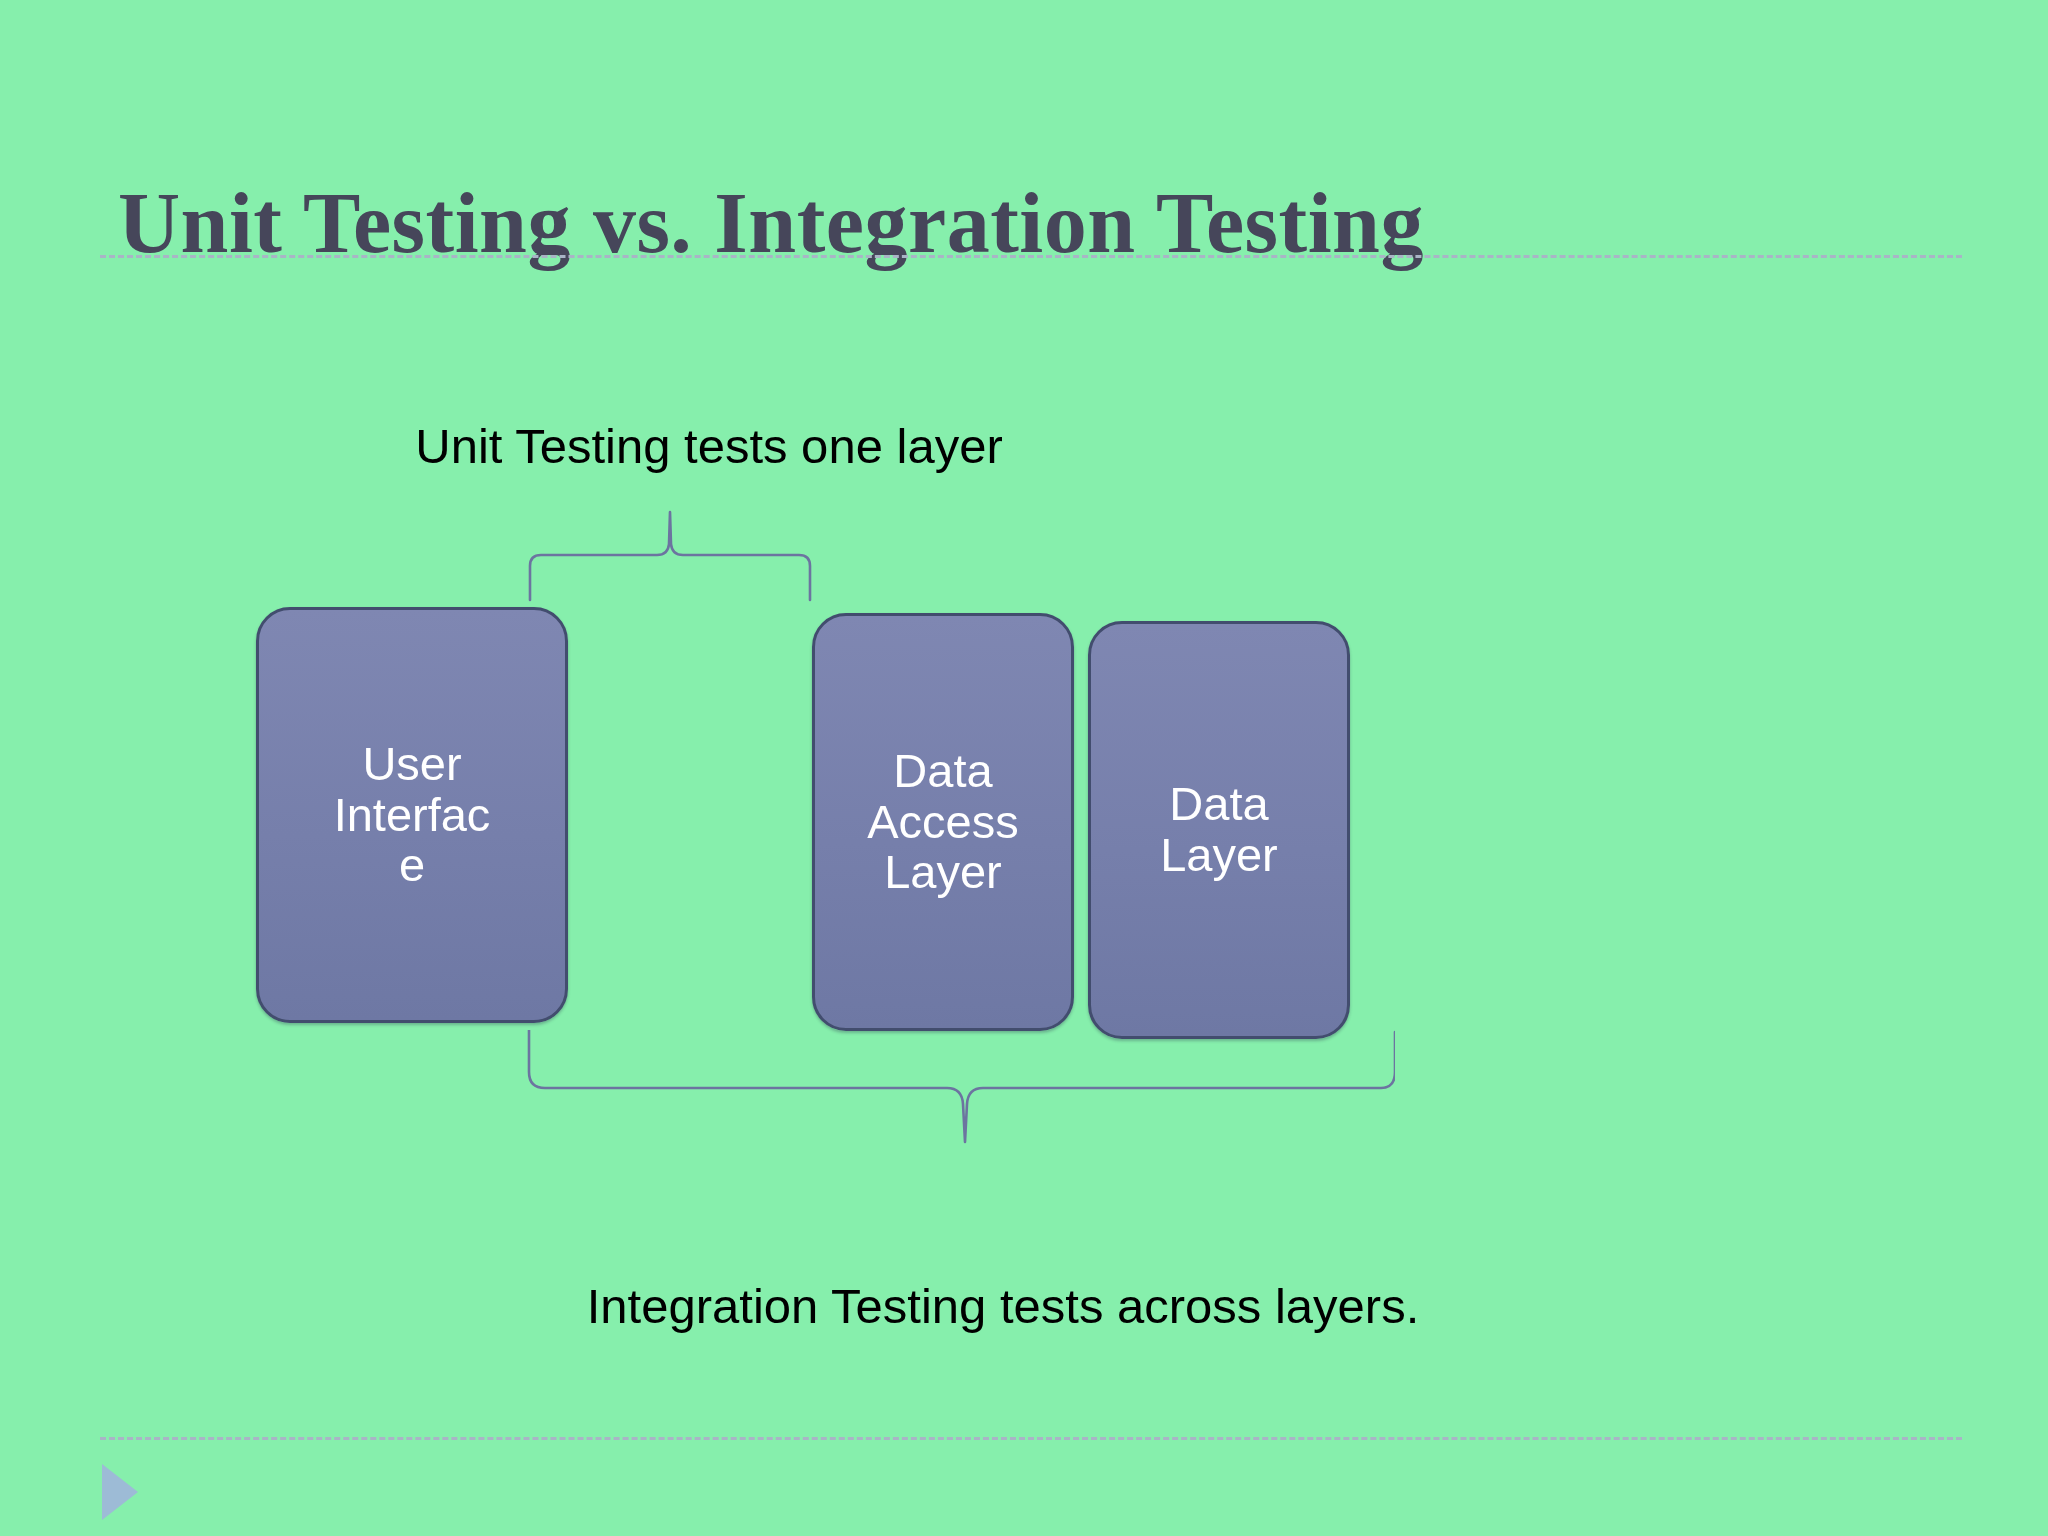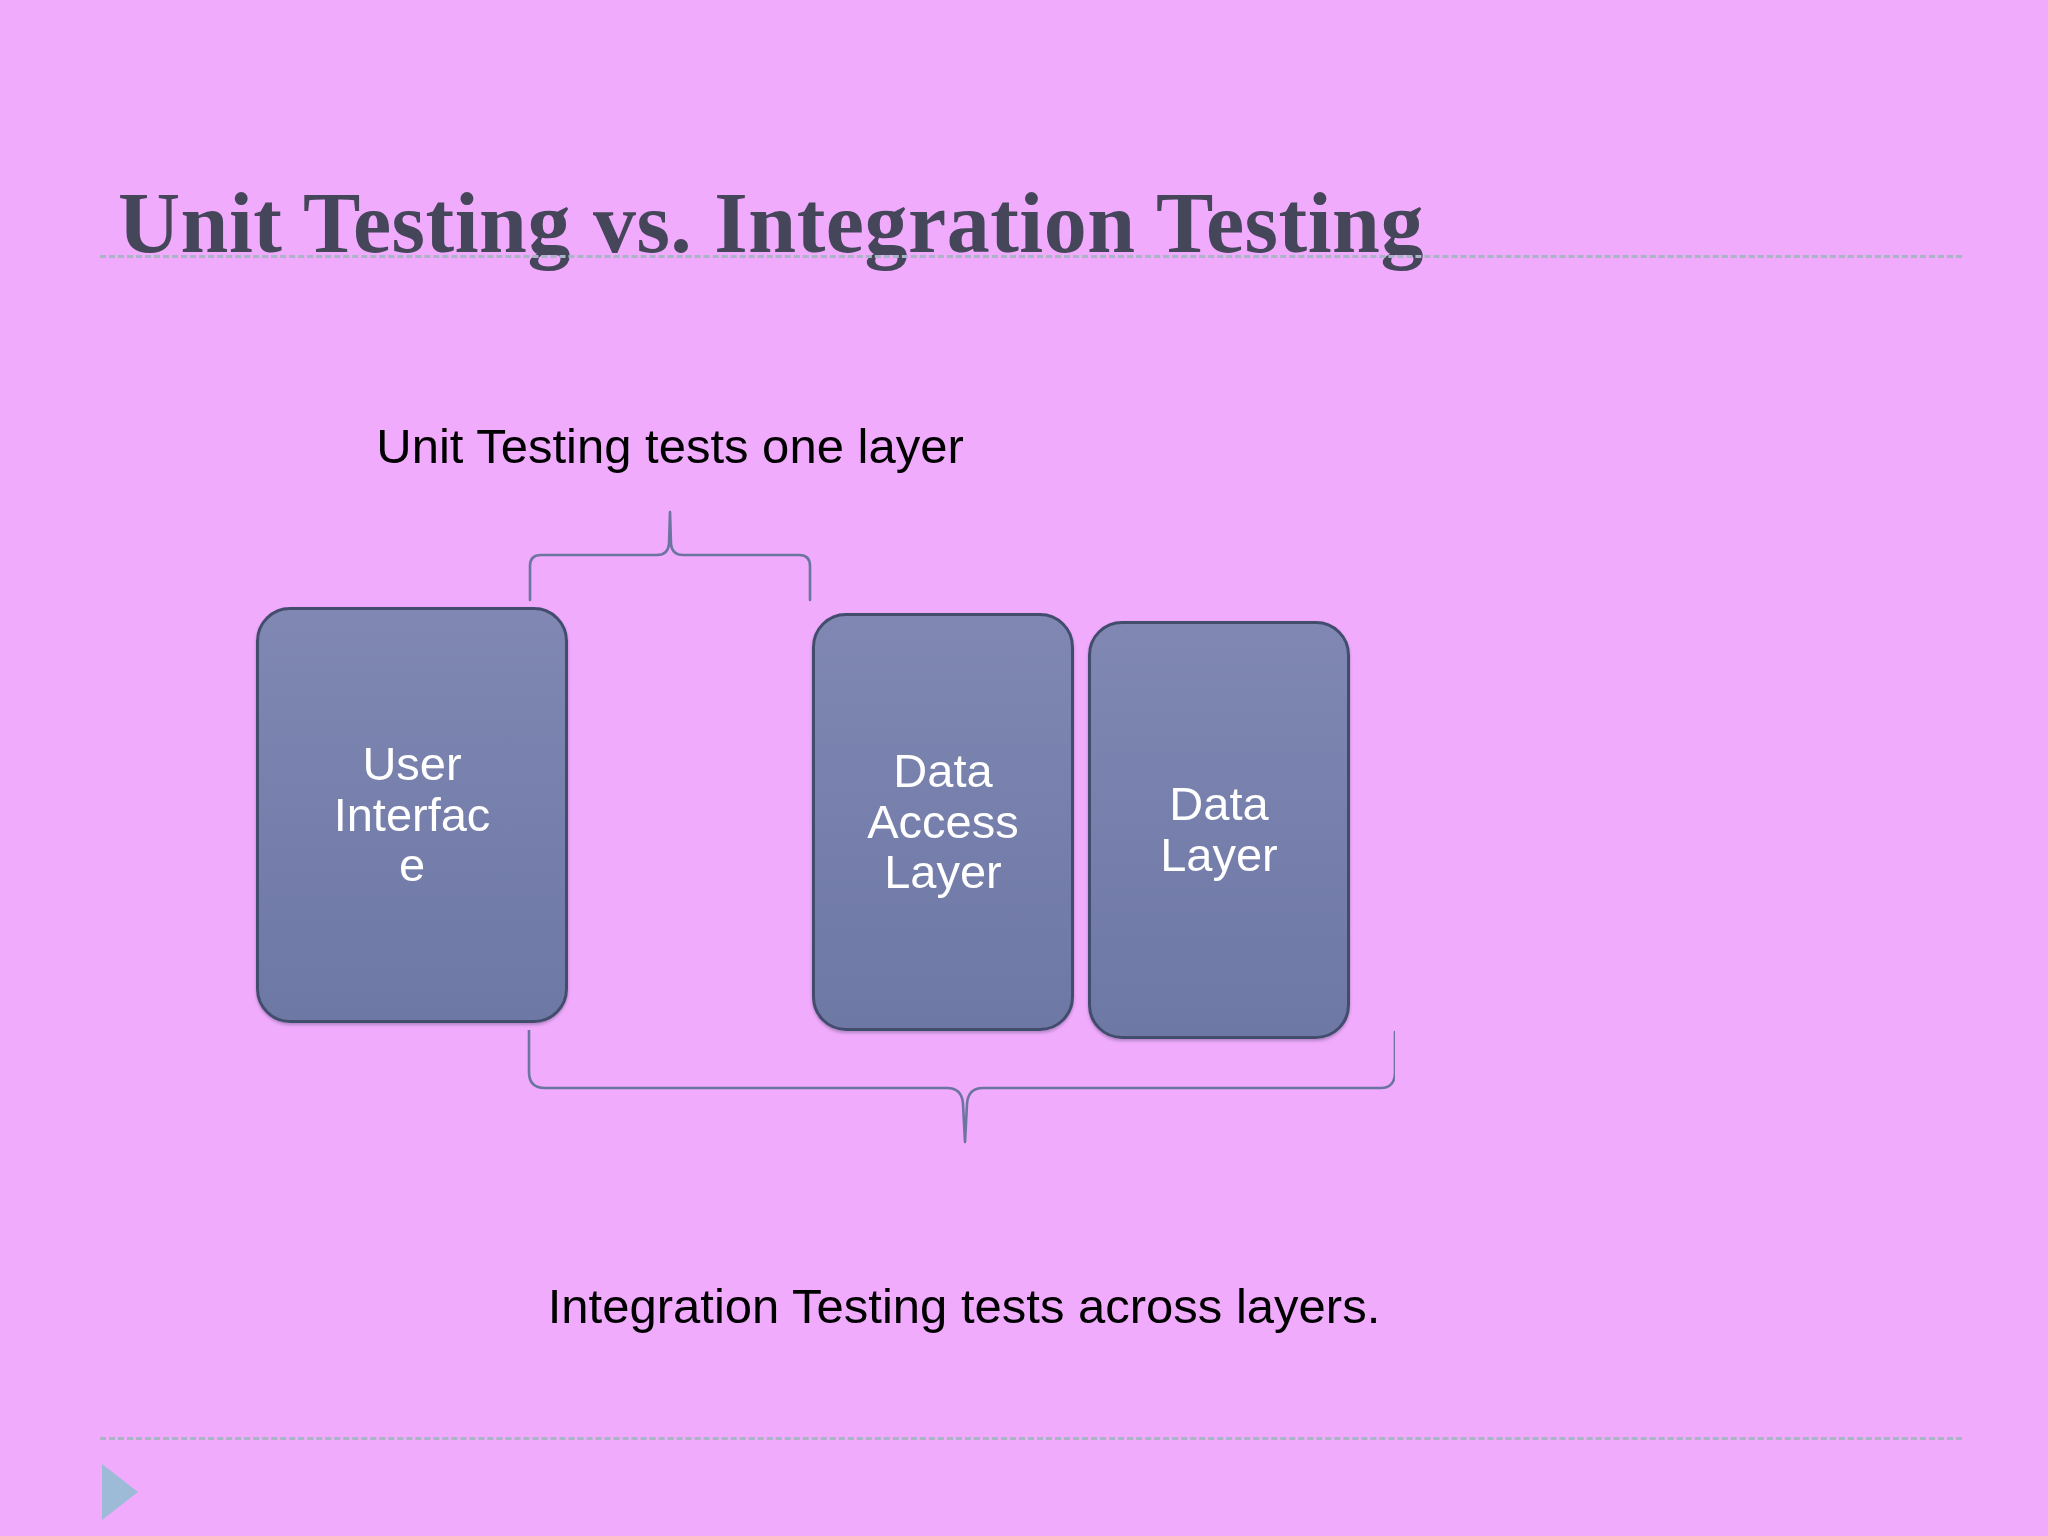--- a/index.html
+++ b/index.html
@@ -4,21 +4,21 @@
 <style>
   html, body {
     margin: 0;
     padding: 0;
     background: #ffffff;
   }
   #slide {
     position: relative;
     width: 2048px;
     height: 1536px;
-    background: #f0abfc;
+    background: #86efac;
     overflow: hidden;
     font-family: "Liberation Sans", sans-serif;
   }
 
   
   #title {
     position: absolute;
     left: 118px;
     top: 120px;
     width: 1800px;
@@ -62,20 +62,21 @@
     height: 1536px;
   }
 
   .caption {
     position: absolute;
     font-family: "Liberation Sans", sans-serif;
     font-size: 49px;
     color: #000000;
     white-space: nowrap;
     text-align: center;
+    margin-left: 39px;
   }
   #caption-top {
     left: 0;
     width: 1340px;
     top: 418px;
   }
   #caption-bottom {
     left: 0;
     width: 1928px;
     top: 1278px;

